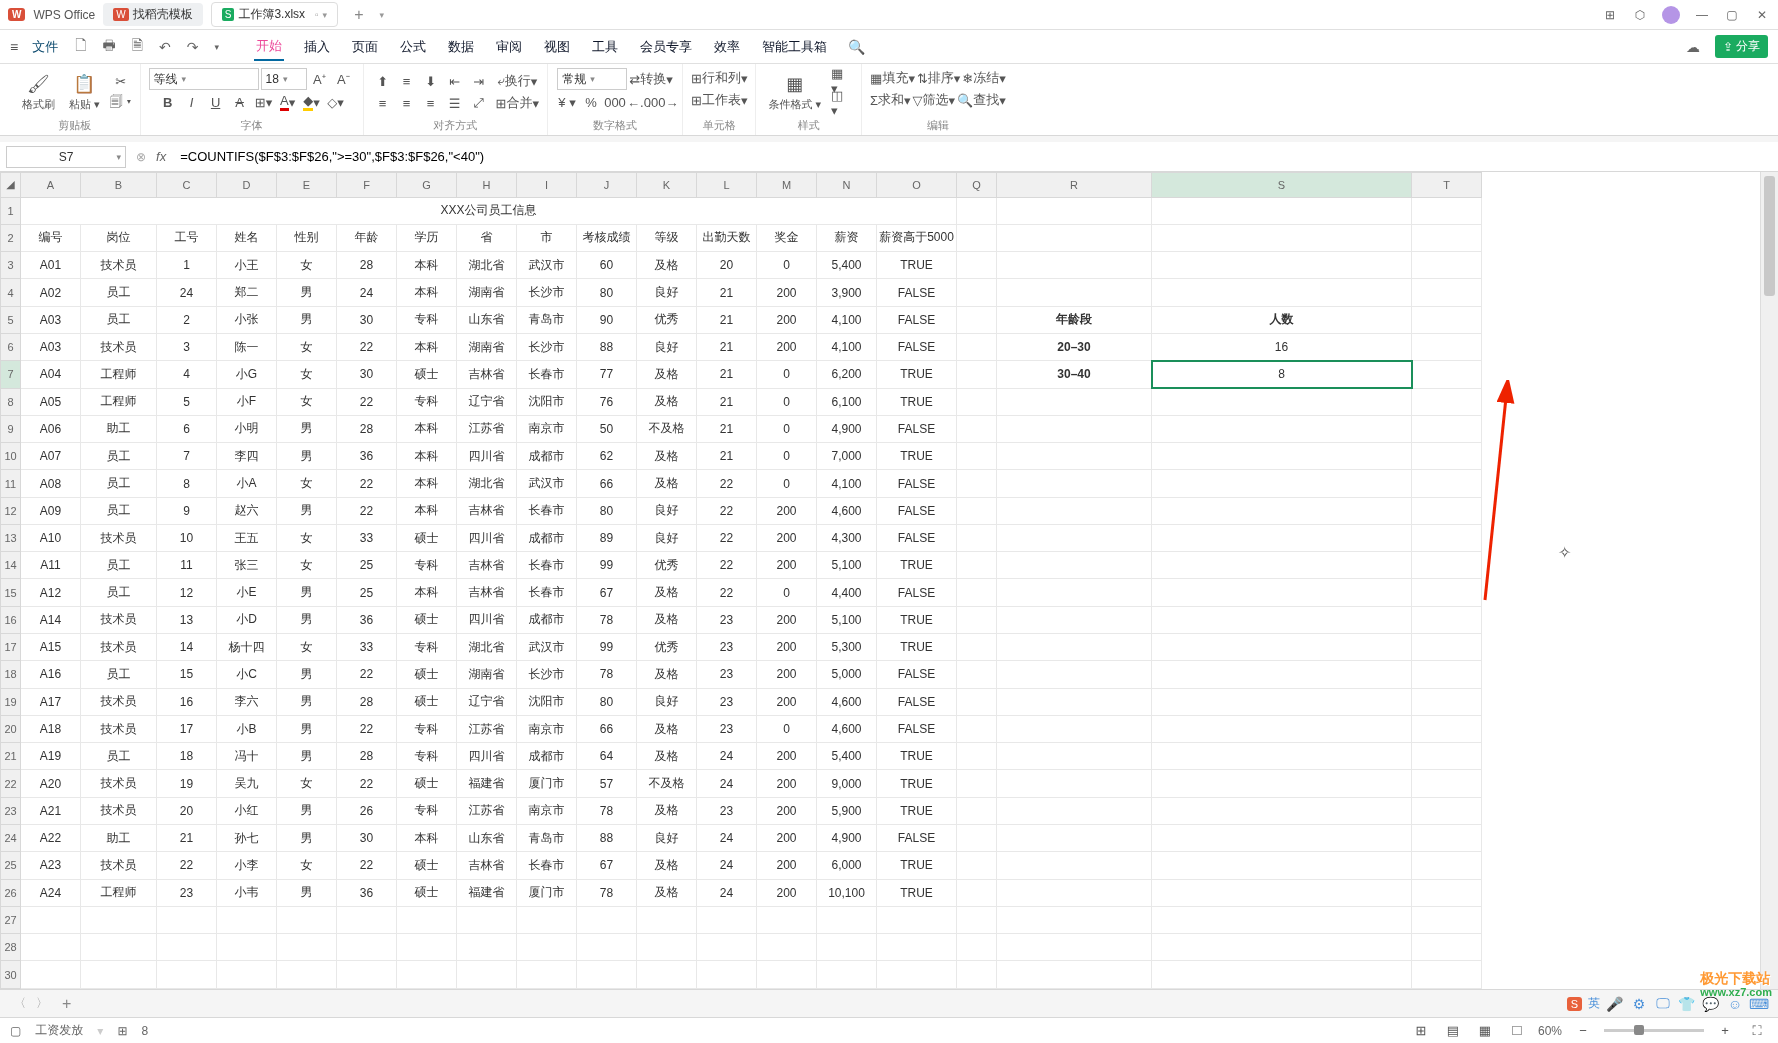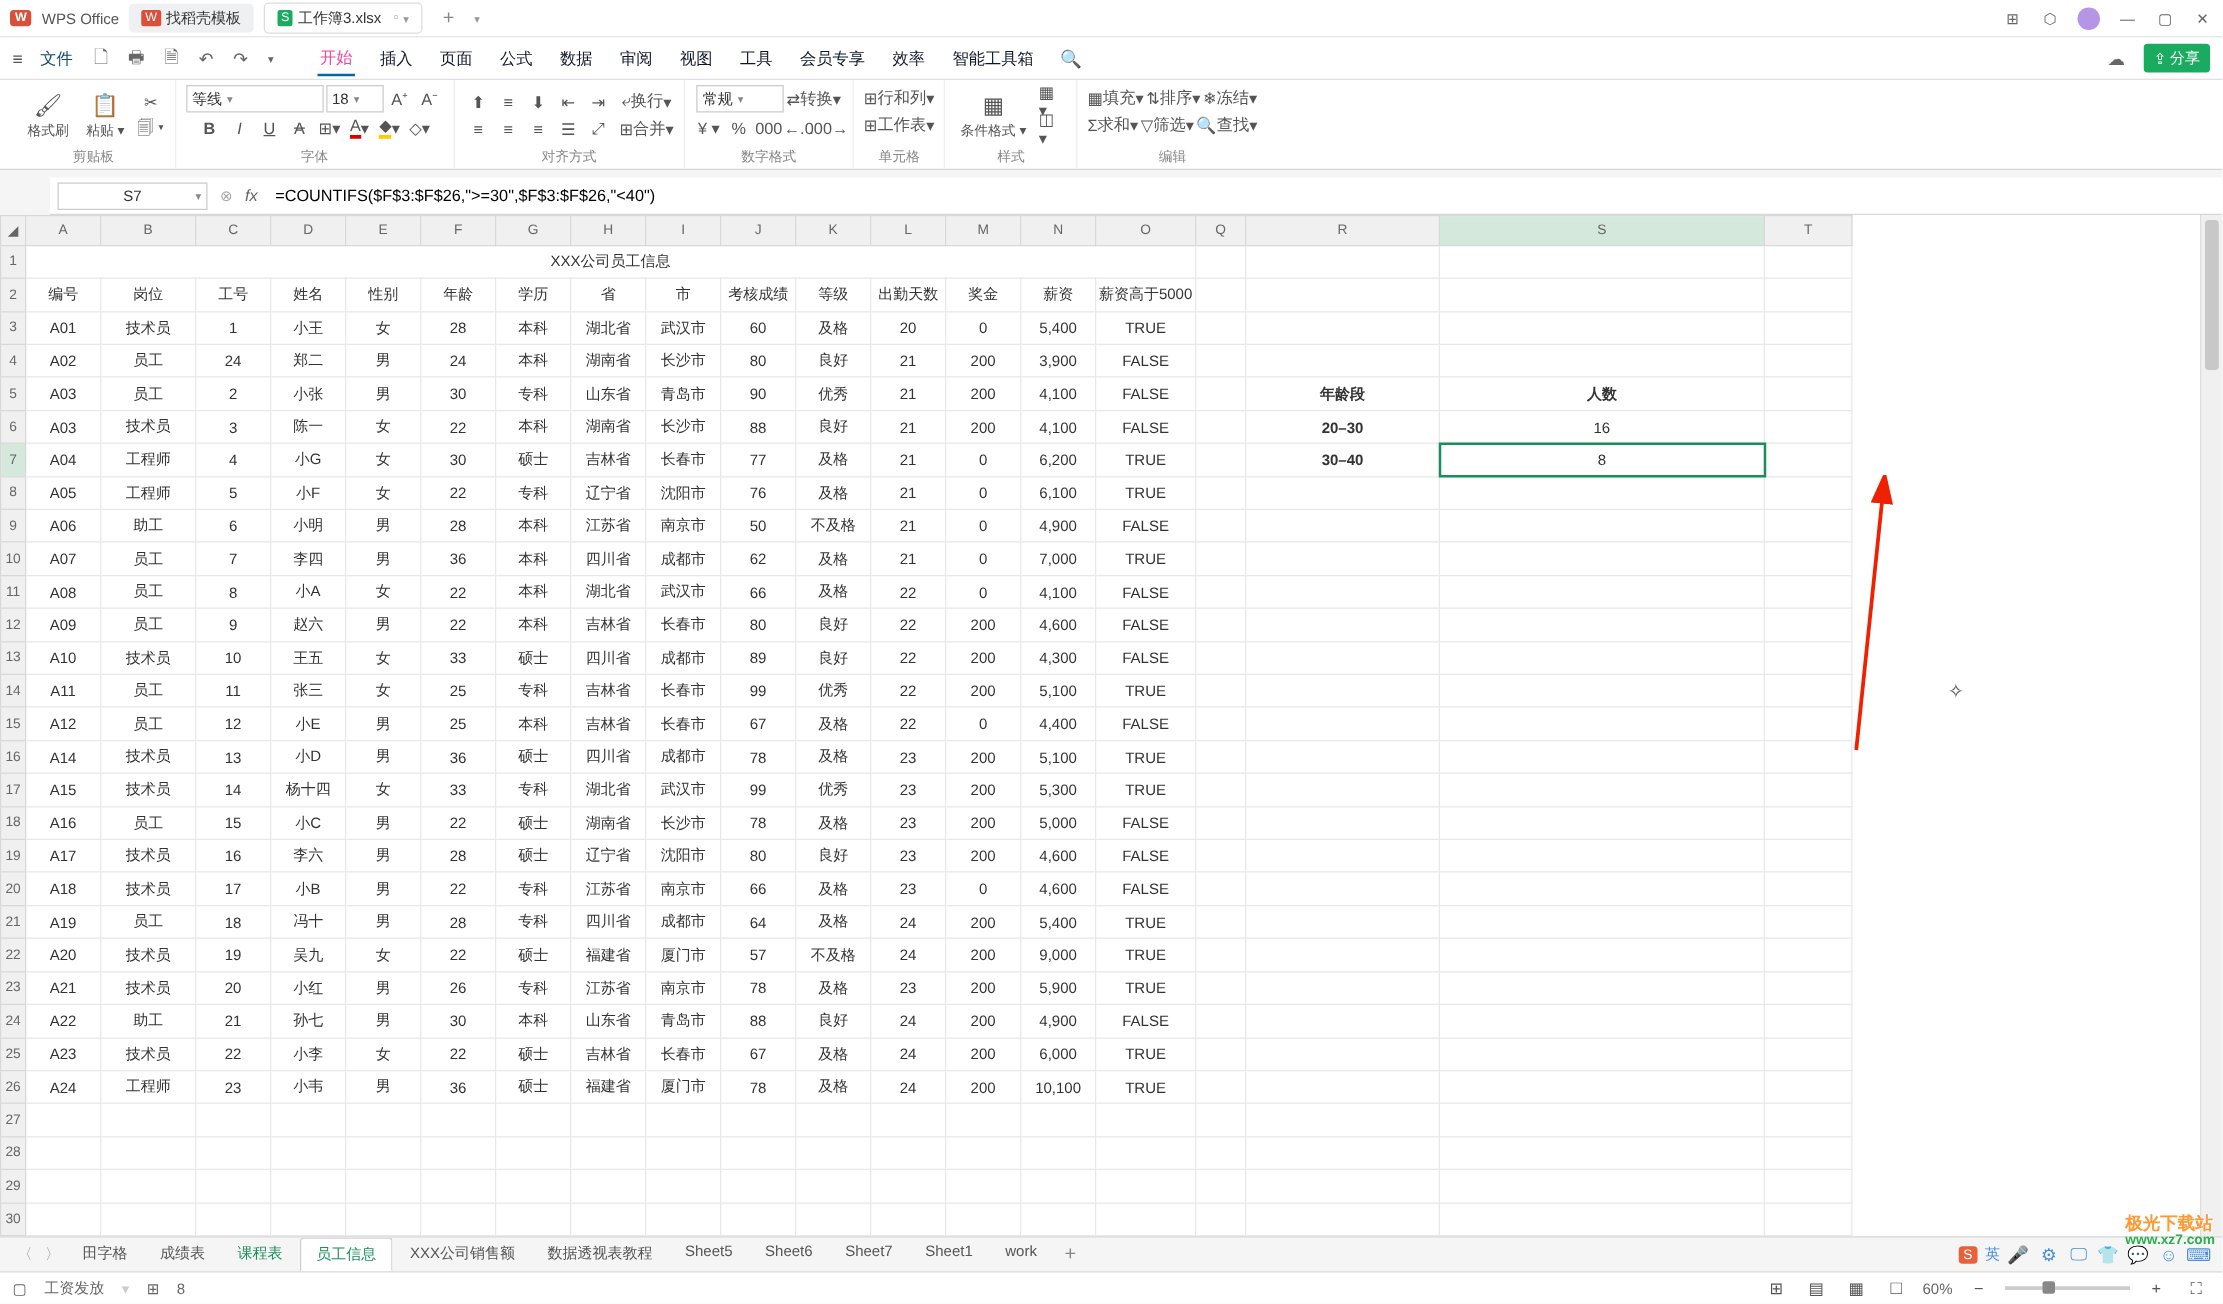--- a/index.html
+++ b/index.html
@@ -38,21 +38,21 @@
 .rg-label { font-size:11px; color:#888; text-align:center; padding-top:2px; }
 .rbtn { display:flex; flex-direction:column; align-items:center; gap:2px; font-size:11px; color:#555; cursor:pointer; padding:2px 4px; }
 .rbtn .ico { font-size:18px; color:#555; }
 .small-btn { width:22px; height:20px; display:flex; align-items:center; justify-content:center; color:#555; cursor:pointer; font-size:13px; border-radius:3px; }
 .combo { height:22px; border:1px solid #ccc; background:#fff; font-size:12px; padding:0 4px; display:flex; align-items:center; gap:4px; }
 .combo .dd { font-size:9px; color:#888; }
 .stack { display:flex; flex-direction:column; gap:2px; }
 .row { display:flex; gap:2px; align-items:center; }
 
 
-.formula-bar { height:30px; background:#fff; border-bottom:1px solid #d8d8d8; display:flex; align-items:center; padding:0 6px; gap:10px; margin-top:6px;margin-left:40px; }
+.formula-bar { height:30px; background:#fff; border-bottom:1px solid #d8d8d8; display:flex; align-items:center; padding:0 6px; gap:10px; margin-top:6px; }
 .name-box { width:120px; height:22px; border:1px solid #ccc; display:flex; align-items:center; justify-content:center; font-size:12px; background:#fff; position:relative; }
 .name-box .dd { position:absolute; right:4px; font-size:9px; color:#888; }
 .fx-icon { font-style:italic; color:#666; font-size:13px; cursor:pointer; }
 .formula-input { flex:1; height:22px; border:none; outline:none; font-size:13px; padding:0 4px; }
 
 
 .grid-wrap { position:absolute; top:172px; left:0; right:18px; bottom:54px; display:flex; background:#fff; }
 table.sheet { border-collapse:collapse; table-layout:fixed; }
 table.sheet th { background:#f0f0f0; font-weight:normal; font-size:11px; color:#666; border:1px solid #d8d8d8; height:18px; }
 table.sheet td { border:1px solid #e8e8e8; height:20px; font-size:12px; text-align:center; color:#333; background:#fff; }
@@ -942,42 +942,20 @@
           <td></td>
           <td></td>
           <td></td>
           <td></td>
           <td></td>
           <td></td>
           <td></td>
           <td></td>
         </tr>
         <tr>
-          <th class="rowh">29</th>
-          <td></td>
-          <td></td>
-          <td></td>
-          <td></td>
-          <td></td>
-          <td></td>
-          <td></td>
-          <td></td>
-          <td></td>
-          <td></td>
-          <td></td>
-          <td></td>
-          <td></td>
-          <td></td>
-          <td></td>
-          <td></td>
-          <td></td>
-          <td></td>
-          <td></td>
-        </tr>
-        <tr>
           <th class="rowh">30</th>
           <td></td>
           <td></td>
           <td></td>
           <td></td>
           <td></td>
           <td></td>
           <td></td>
           <td></td>
           <td></td>
@@ -1007,33 +985,20 @@
 
 <span class="cursor-cross" style="left:1558px; top:543px;">✧</span>
 
 <div class="vscroll">
     <div class="thumb"></div>
   </div>
 
 <div class="sheet-tabs">
   <span class="nav-arrow">〈</span>
   <span class="nav-arrow">〉</span>
-  <div id="sheet-tabs-list" style="display:flex;gap:2px;">
-      <span class="sheet-tab">田字格</span>
-      <span class="sheet-tab">成绩表</span>
-      <span class="sheet-tab green">课程表</span>
-      <span class="sheet-tab active">员工信息</span>
-      <span class="sheet-tab">XXX公司销售额</span>
-      <span class="sheet-tab">数据透视表教程</span>
-      <span class="sheet-tab">Sheet5</span>
-      <span class="sheet-tab">Sheet6</span>
-      <span class="sheet-tab">Sheet7</span>
-      <span class="sheet-tab">Sheet1</span>
-      <span class="sheet-tab">work</span>
-    </div>
   <span class="add-sheet">+</span>
   <div class="sheet-right">
     <span style="background:#e8613b;color:#fff;padding:1px 4px;border-radius:3px;font-size:11px;">S</span>
     <span style="color:#4a90d9;">英</span>
     <span class="tray-icon">🎤</span>
     <span class="tray-icon">⚙</span>
     <span class="tray-icon">🖵</span>
     <span class="tray-icon">👕</span>
     <span class="tray-icon">💬</span>
     <span class="tray-icon">☺</span>

